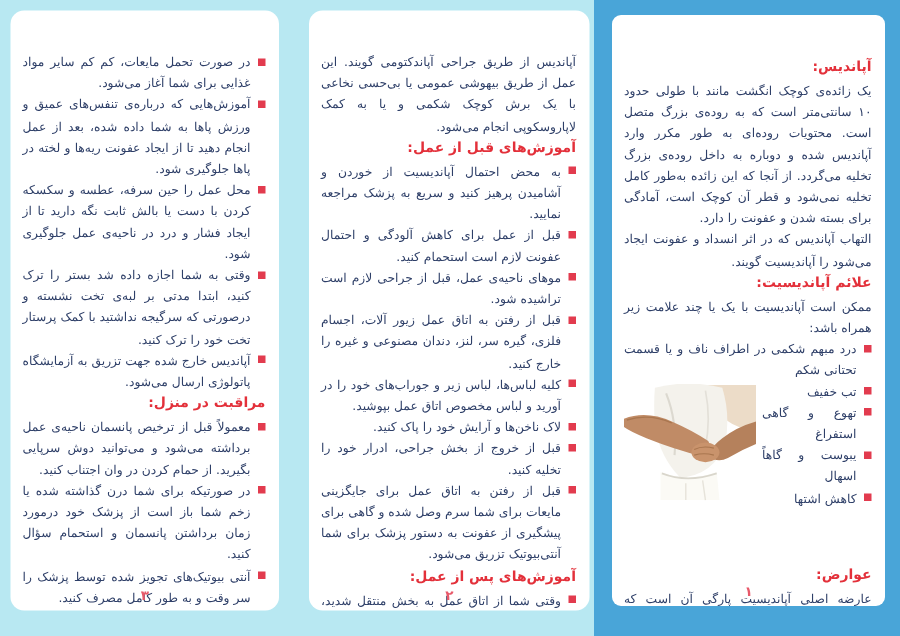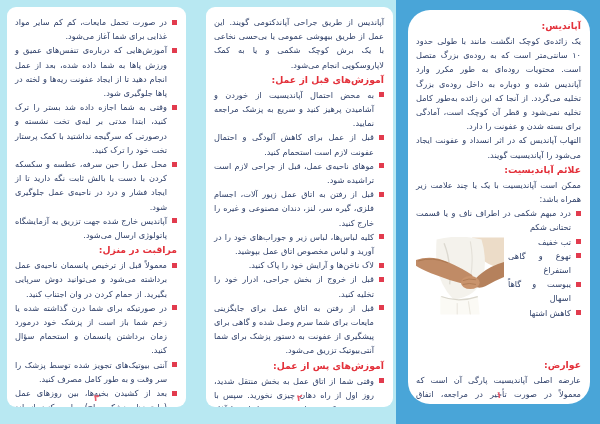--- a/index.html
+++ b/index.html
@@ -8,27 +8,27 @@
     background:#b8e8f2;
     font-family:"DejaVu Sans",sans-serif;
     direction:rtl;
   }
   .cover-bg{
     position:absolute;left:396px;top:0;width:204px;height:424px;
     background:#49a5d8;
   }
   .panel{
     position:absolute;background:#ffffff;border-radius:9px;
-    padding:8px 9px 18px 8px;box-sizing:border-box;overflow:hidden;
+    padding:27px 9px 18px 8px;box-sizing:border-box;overflow:hidden;
     color:#2e3f68;font-size:8.2px;line-height:14.2px;
     text-align:justify;direction:rtl;
   }
   #panel-left{left:7px;top:7px;width:179px;height:400px;}
   #panel-middle{left:206px;top:7px;width:187px;height:400px;}
-  #panel-right{left:408px;top:10px;width:182px;height:394px;border-radius:22px;}
+  #panel-right{left:408px;top:10px;width:182px;height:394px;border-radius:6px;}
   .h{
     color:#e3303a;font-weight:bold;font-size:9.3px;line-height:16px;
     margin:0;text-align:right;
   }
   p.body{margin:0;}
   .li{position:relative;padding-right:10px;}
   .li .sq{
     position:absolute;right:0;top:4.5px;width:5px;height:5px;
     background:#e23b4e;display:block;
   }
@@ -51,25 +51,25 @@
   <div class="li">
     <span class="sq"></span>
     <span>در صورت تحمل مایعات، کم کم سایر مواد غذایی برای شما آغاز می‌شود.</span>
   </div>
   <div class="li">
     <span class="sq"></span>
     <span>آموزش‌هایی که درباره‌ی تنفس‌های عمیق و ورزش پاها به شما داده شده، بعد از عمل انجام دهید تا از ایجاد عفونت ریه‌ها و لخته در پاها جلوگیری شود.</span>
   </div>
   <div class="li">
     <span class="sq"></span>
-    <span>وقتی به شما اجازه داده شد بستر را ترک کنید، ابتدا مدتی بر لبه‌ی تخت نشسته و درصورتی که سرگیجه نداشتید با کمک پرستار تخت خود را ترک کنید.</span>
+    <span>محل عمل را حین سرفه، عطسه و سکسکه کردن با دست یا بالش ثابت نگه دارید تا از ایجاد فشار و درد در ناحیه‌ی عمل جلوگیری شود.</span>
   </div>
   <div class="li">
     <span class="sq"></span>
-    <span>محل عمل را حین سرفه، عطسه و سکسکه کردن با دست یا بالش ثابت نگه دارید تا از ایجاد فشار و درد در ناحیه‌ی عمل جلوگیری شود.</span>
+    <span>وقتی به شما اجازه داده شد بستر را ترک کنید، ابتدا مدتی بر لبه‌ی تخت نشسته و درصورتی که سرگیجه نداشتید با کمک پرستار تخت خود را ترک کنید.</span>
   </div>
   <div class="li">
     <span class="sq"></span>
     <span>آپاندیس خارج شده جهت تزریق به آزمایشگاه پاتولوژی ارسال می‌شود.</span>
   </div>
   <h3 class="h">مراقبت در منزل:</h3>
   <div class="li">
     <span class="sq"></span>
     <span>معمولاً قبل از ترخیص پانسمان ناحیه‌ی عمل برداشته می‌شود و می‌توانید دوش سرپایی بگیرید. از حمام کردن در وان اجتناب کنید.</span>
   </div>

